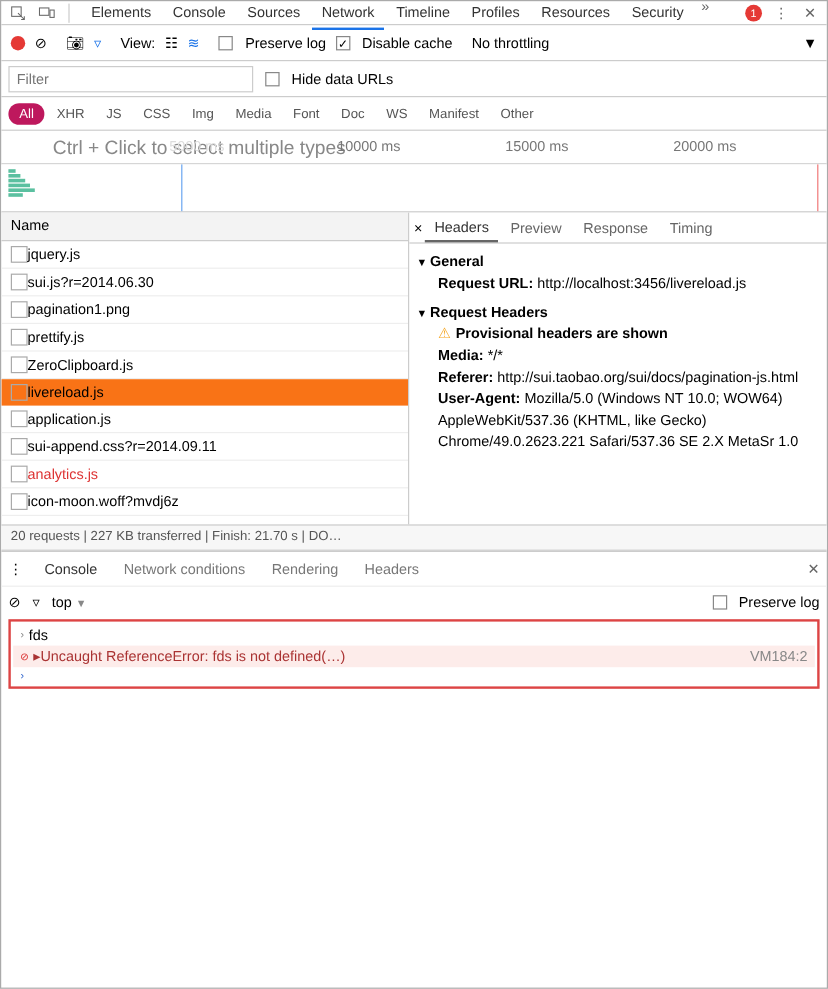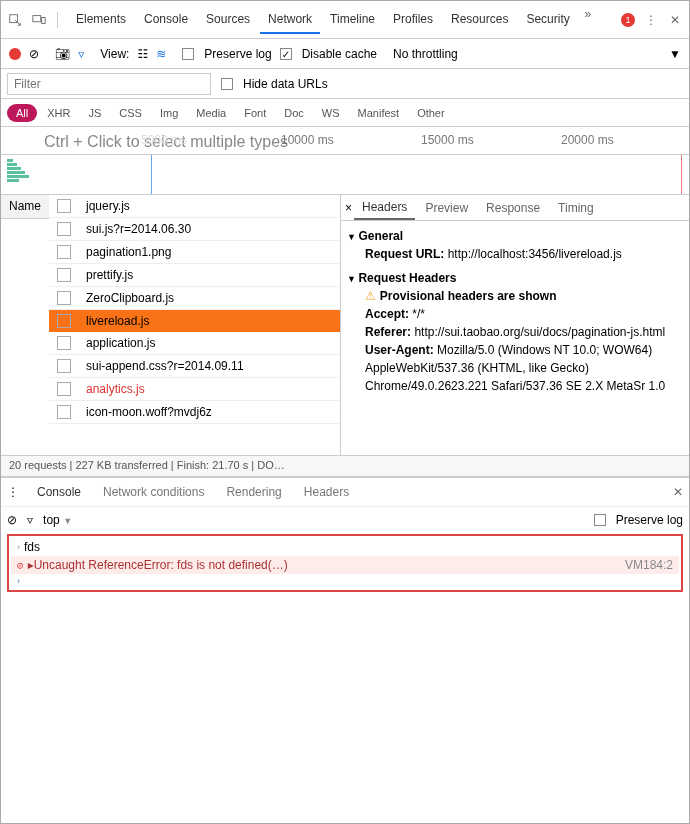--- a/index.html
+++ b/index.html
@@ -1,17 +1,17 @@
 <!DOCTYPE html>
 <html><head>
 <meta charset="utf-8">
 <style>
 *{box-sizing:border-box;margin:0;padding:0;font-family:'Segoe UI',Arial,sans-serif;font-size:12px}
 body{width:690px;height:824px;background:#fff;border:1px solid #aaa;overflow:hidden;position:relative}
-.toolbar{height:38px;border-bottom:1px solid #ccc;display:flex;align-items:center;padding:0 6px;gap:8px}
+.toolbar{height:20px;border-bottom:1px solid #ccc;display:flex;align-items:center;padding:0 6px;gap:8px}
 .toolbar .ic{width:16px;height:16px;display:flex;align-items:center;justify-content:center;color:#666;cursor:pointer}
 .toolbar .sep{width:1px;height:16px;background:#ccc;margin:0 2px}
 .tabs{display:flex;gap:2px;flex:1}
 .tab{padding:6px 8px;color:#333;cursor:pointer;border-bottom:2px solid transparent}
 .tab.active{border-bottom:2px solid #1a73e8;color:#333}
 .err-badge{width:14px;height:14px;background:#e53935;border-radius:50%;color:#fff;font-size:9px;display:flex;align-items:center;justify-content:center}
 .subbar{height:30px;border-bottom:1px solid #ccc;display:flex;align-items:center;padding:0 8px;gap:8px}
 .rec{width:12px;height:12px;background:#e53935;border-radius:50%}
 .vw{display:flex;gap:10px;align-items:center}
 .cb{width:12px;height:12px;border:1px solid #888;display:inline-block}
@@ -20,24 +20,24 @@
 .filterbar input{border:1px solid #ccc;padding:3px 6px;width:204px;font-size:12px}
 .filtpills{height:28px;border-bottom:1px solid #ccc;display:flex;align-items:center;padding:0 6px;gap:2px}
 .pill{padding:3px 8px;color:#555;cursor:pointer;font-size:11px}
 .pill.on{background:#be185d;color:#fff;border-radius:9px;padding:3px 9px}
 .timeline{height:28px;border-bottom:1px solid #ccc;display:flex;position:relative;font-size:10px;color:#777}
 .tl-txt{position:absolute;top:6px}
 .waterfall{height:40px;border-bottom:1px solid #ccc;position:relative;background:#fff}
 .wf-bar{position:absolute;height:3px;background:#5bc0a0}
 .wf-v{position:absolute;width:1px;top:0;bottom:0}
 .split{display:flex;height:260px}
-.list{width:340px;border-right:1px solid #ccc;overflow:hidden;display:flex;flex-direction:row}
+.list{width:340px;border-right:1px solid #ccc;overflow:hidden;display:flex;flex-direction:column}
 .list-hdr{height:24px;border-bottom:1px solid #ccc;padding:4px 8px;background:#f3f3f3}
 .rows{flex:1;overflow:auto}
-.row{padding:4px 8px;border-bottom:1px solid #eee;display:flex;align-items:center;gap:15px;cursor:pointer;white-space:nowrap}
+.row{padding:4px 8px;border-bottom:1px solid #eee;display:flex;align-items:center;gap:0;cursor:pointer;white-space:nowrap}
 .row.sel{background:#f97316}
 .row.err{color:#d33}
 .fi{width:14px;height:14px;border:1px solid #aaa;flex-shrink:0}
 .detail{flex:1;display:flex;flex-direction:column;overflow:hidden}
 .dtabs{height:26px;border-bottom:1px solid #ccc;display:flex;align-items:center;gap:2px;padding:0 4px}
 .dtab{padding:4px 8px;color:#666;cursor:pointer}
 .dtab.active{color:#333;border-bottom:2px solid #666}
 .dbody{flex:1;overflow:auto;padding:6px;font-family:Consolas,monospace;font-size:11px;line-height:1.5}
 .dg{margin-bottom:6px}
 .dgh{font-weight:bold;cursor:pointer}
@@ -216,21 +216,21 @@
       <span class="dtab">Timing</span>
     </div>
     <div class="dbody">
       <div class="dg">
         <div class="dgh">General</div>
         <div class="kv"><b>Request URL:</b> <span>http://localhost:3456/livereload.js</span></div>
       </div>
       <div class="dg">
         <div class="dgh">Request Headers</div>
         <div class="kv warn"><b>Provisional headers are shown</b></div>
-        <div class="kv"><b>Accept:</b> <span>*/*</span></div>
+        <div class="kv"><b>Media:</b> <span>*/*</span></div>
         <div class="kv"><b>Referer:</b> <span>http://sui.taobao.org/sui/docs/pagination-js.html</span></div>
         <div class="kv"><b>User-Agent:</b> <span>Mozilla/5.0 (Windows NT 10.0; WOW64) AppleWebKit/537.36 (KHTML, like Gecko) Chrome/49.0.2623.221 Safari/537.36 SE 2.X MetaSr 1.0</span></div>
       </div>
     </div>
   </div>
 </div>
 
 <div class="status">20 requests | 227 KB transferred | Finish: 21.70 s | DO…</div>
 
 <div class="drawer">

